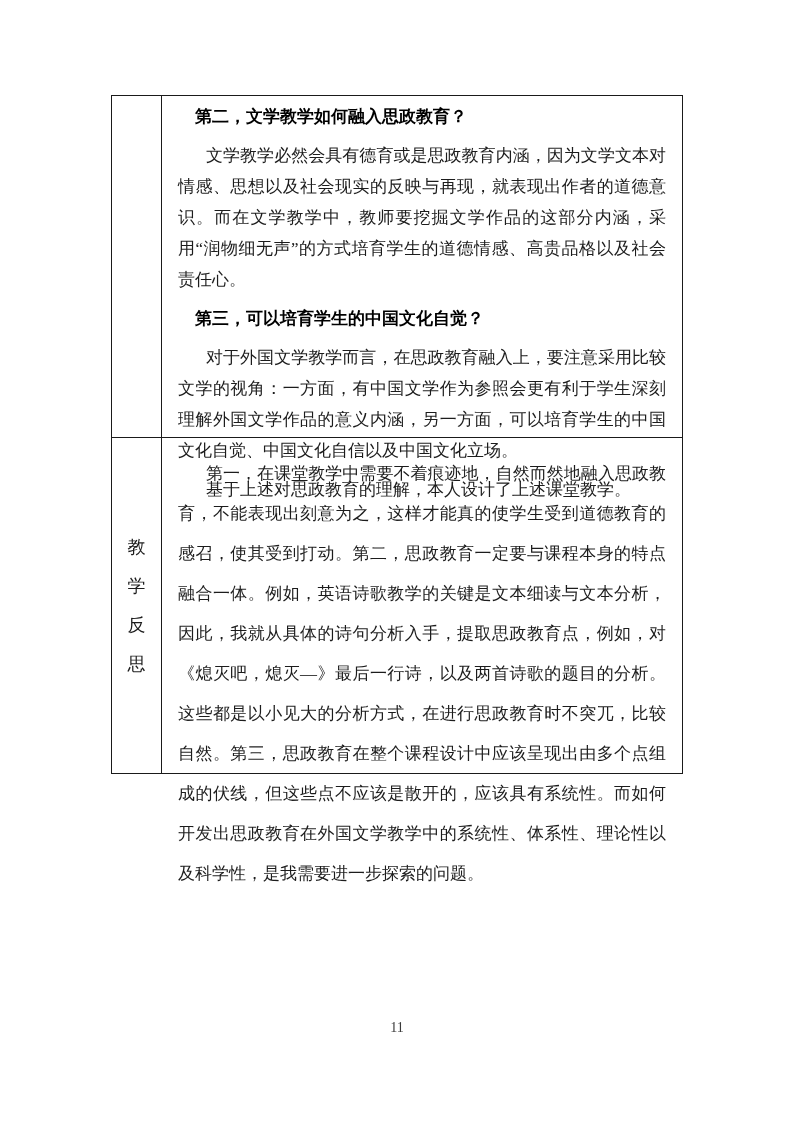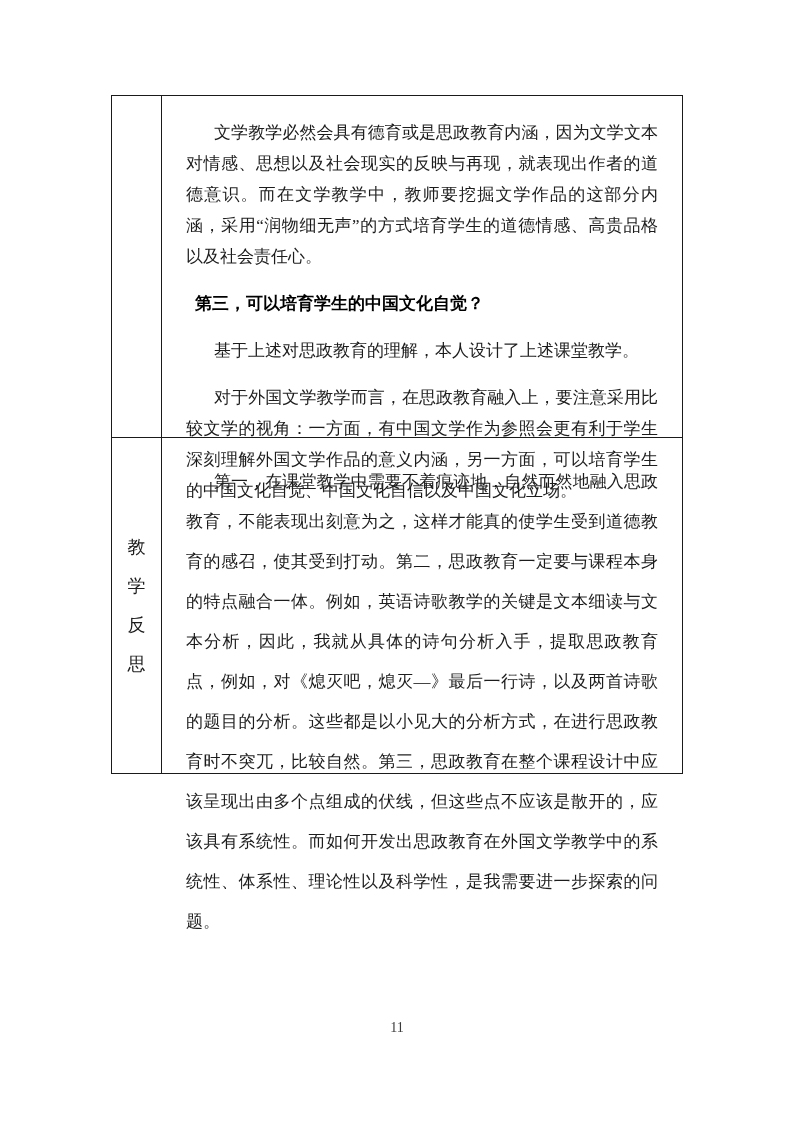--- a/index.html
+++ b/index.html
@@ -41,21 +41,21 @@
   .cell-body.r2 { line-height: 40px; padding-top: 8px; }
   .block-heading {
     font-family: "Liberation Sans", "DejaVu Sans", sans-serif;
     font-weight: bold;
     color: #000000;
     text-indent: 25px;
     margin: 0;
   }
   .block-para {
     text-indent: 28px;
-    margin: 16px;
+    margin: 8px;
   }
   
   .row-label {
     display: flex;
     flex-direction: column;
     align-items: center;
     justify-content: center;
     height: 100%;
     gap: 21px;
     font-size: 18px;
@@ -88,24 +88,25 @@
 <body>
 
 <div class="page">
 
   <div class="doc-table">
 
     <div class="cell c1 r1"></div>
 
     <div class="cell r1">
       <div class="cell-body r1">
+        <p class="block-heading">第二，文学教学如何融入思政教育？</p>
         <p class="block-para">文学教学必然会具有德育或是思政教育内涵，因为文学文本对情感、思想以及社会现实的反映与再现，就表现出作者的道德意识。而在文学教学中，教师要挖掘文学作品的这部分内涵，采用“润物细无声”的方式培育学生的道德情感、高贵品格以及社会责任心。</p>
         <p class="block-heading">第三，可以培育学生的中国文化自觉？</p>
+        <p class="block-para">对于外国文学教学而言，在思政教育融入上，要注意采用比较文学的视角：一方面，有中国文学作为参照会更有利于学生深刻理解外国文学作品的意义内涵，另一方面，可以培育学生的中国文化自觉、中国文化自信以及中国文化立场。</p>
         <p class="block-para">基于上述对思政教育的理解，本人设计了上述课堂教学。</p>
-        <p class="block-para">对于外国文学教学而言，在思政教育融入上，要注意采用比较文学的视角：一方面，有中国文学作为参照会更有利于学生深刻理解外国文学作品的意义内涵，另一方面，可以培育学生的中国文化自觉、中国文化自信以及中国文化立场。</p>
       </div>
     </div>
 
     <div class="cell c1">
       <div class="row-label">
         <span>教</span>
         <span>学</span>
         <span>反</span>
         <span>思</span>
       </div>

